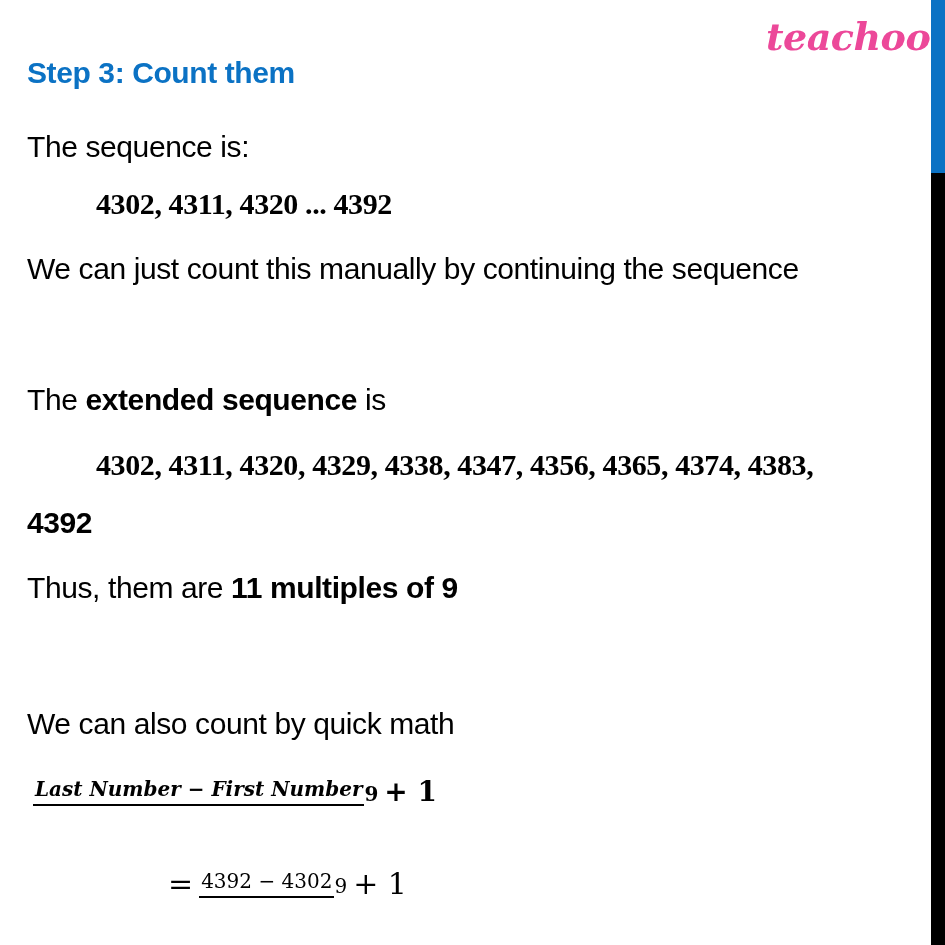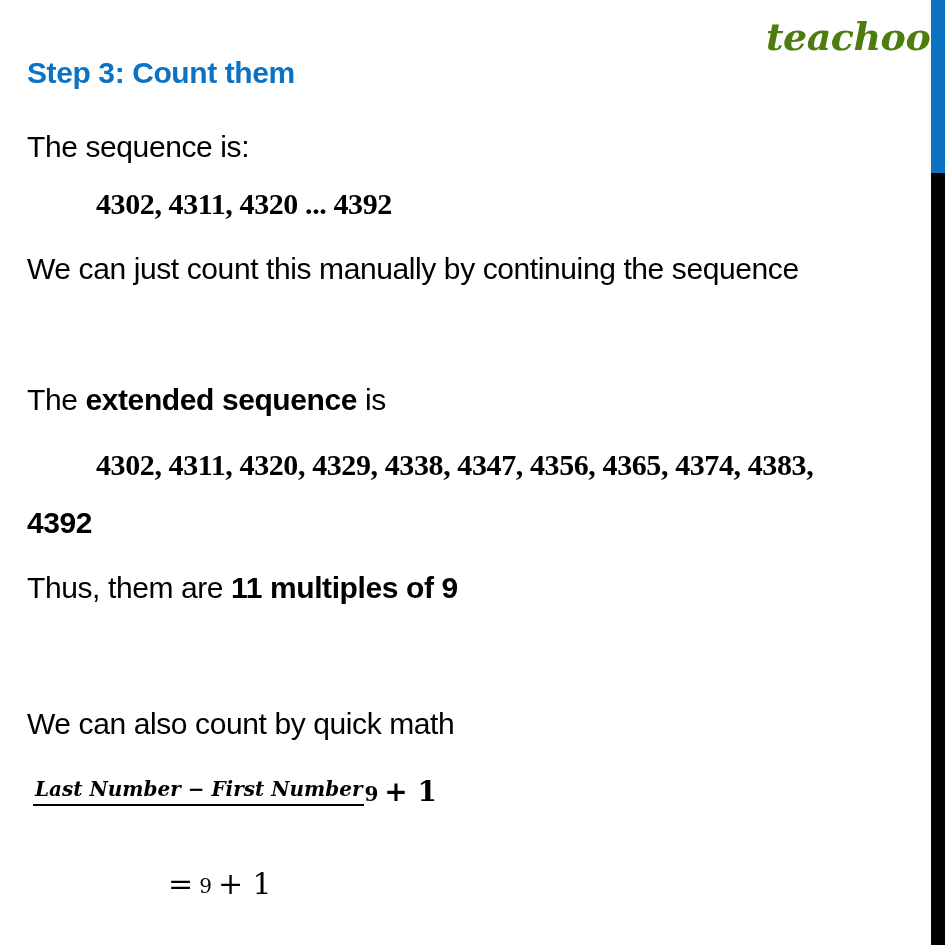--- a/index.html
+++ b/index.html
@@ -1,21 +1,21 @@
 <!DOCTYPE html>
 <html><head>
   <meta charset="utf-8">
   <style>
     html, body { margin: 0; padding: 0; background: #ffffff; }
     body { width: 945px; height: 945px; position: relative; overflow: hidden;
            font-family: "Liberation Sans", "DejaVu Sans", sans-serif; color: #000; }
     .side-bar-blue { position: absolute; left: 931px; top: 0; width: 14px; height: 173px; background: #0b72c4; }
     .side-bar-black { position: absolute; left: 931px; top: 173px; width: 14px; height: 772px; background: #000; }
     .logo { position: absolute; left: 766px; top: 14px; font-family: "DejaVu Serif", serif; font-style: italic;
-            font-weight: bold; font-size: 38px; letter-spacing: -0.5px; color: #4d7c0f; }
+            font-weight: bold; font-size: 38px; letter-spacing: -0.5px; color: #ec4899; }
     .line { position: absolute; left: 27px; font-size: 30px; white-space: nowrap; letter-spacing: -0.4px; }
     .heading { color: #0b72c4; font-weight: bold; }
     .indent { left: 96px; font-family: Liberation Serif, serif; }
     b { font-weight: bold; }
     .math { position: absolute; font-family: "DejaVu Serif", "Liberation Serif", serif; }
     .frac { display: inline-flex; flex-direction: row; align-items: center; vertical-align: middle; }
     .frac .num { padding: 0 2px 3px 2px; border-bottom: 2px solid #000; }
     .frac .den { padding-top: 4px; }
     .formula1 { left: 33px; top: 775px; font-size: 20px; font-weight: bold; font-style: italic; }
     .formula1 .den { font-style: normal; }
@@ -63,15 +63,16 @@
 
 <div class="math formula1">
   <span class="frac">
     <span class="num">Last Number  − First Number</span>
     <span class="den">9</span>
   </span><span class="plus">+ 1</span>
 </div>
 
 <div class="math formula2">
   <span class="eq">=</span><span class="frac">
+    <span class="num">4392  − 4302</span>
     <span class="den">9</span>
   </span><span class="plus">+ 1</span>
 </div>
 
 </body></html>

